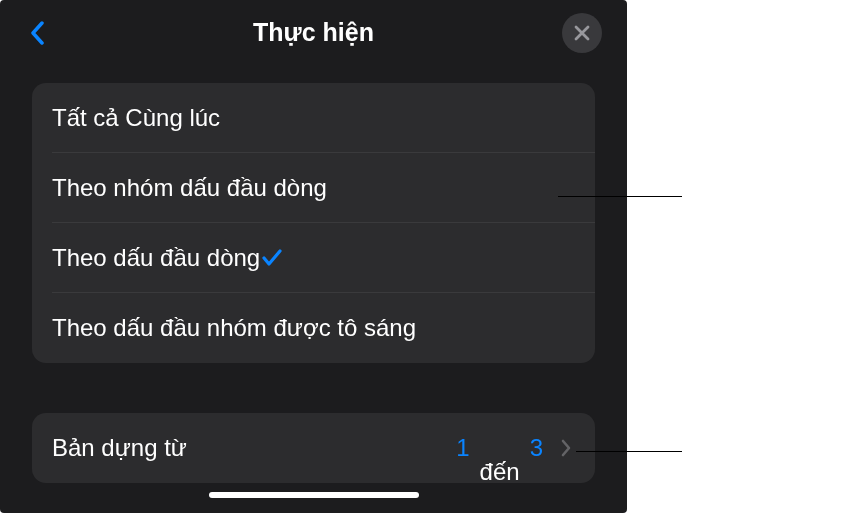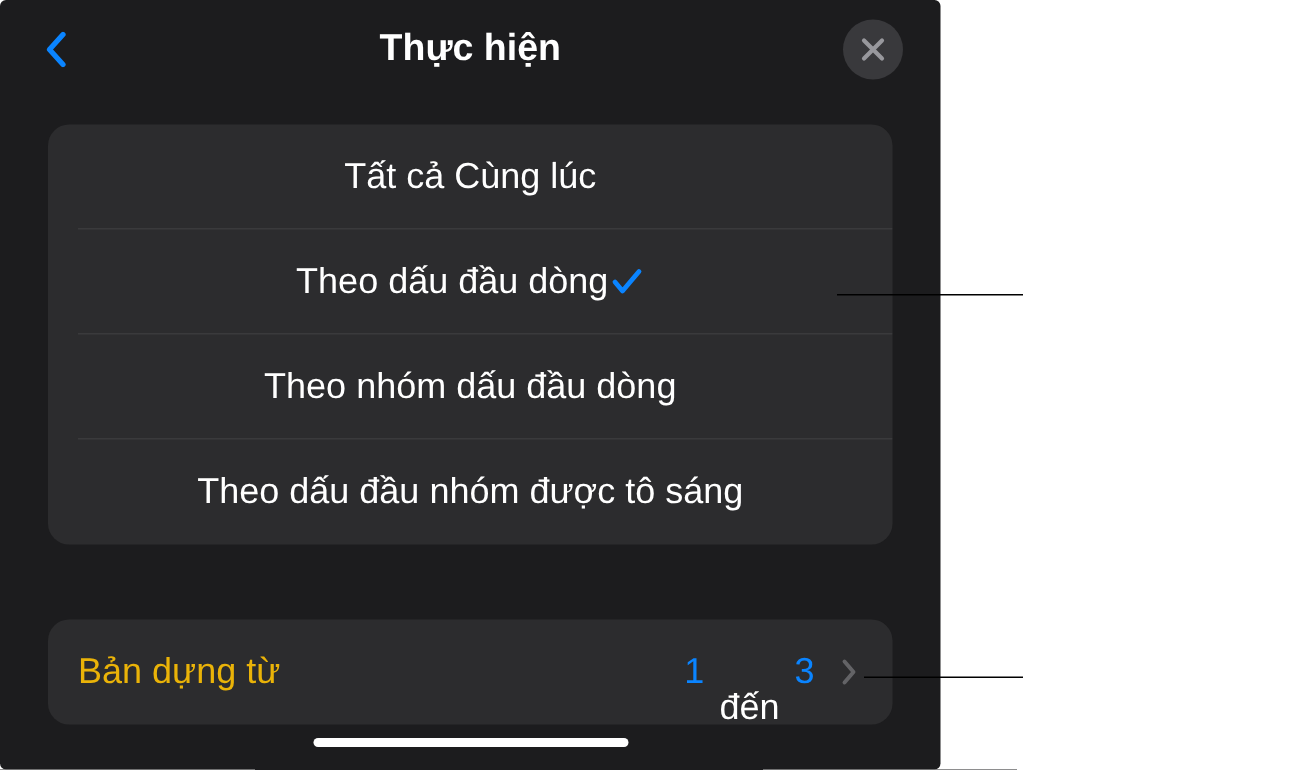--- a/index.html
+++ b/index.html
@@ -69,21 +69,21 @@
     }
     .list-group {
       background: #2c2c2e;
       border-radius: 14px;
       overflow: hidden;
     }
     .list-item {
       height: 70px;
       display: flex;
       align-items: center;
-      justify-content: center;
+      justify-content: flex-start;
       padding: 0 20px;
       cursor: pointer;
       position: relative;
     }
     .list-item:not(:last-child)::after {
       content: '';
       position: absolute;
       left: 20px;
       right: 0;
       bottom: 0;
@@ -114,21 +114,21 @@
     }
     .bottom-item {
       height: 70px;
       display: flex;
       align-items: center;
       justify-content: space-between;
       padding: 0 20px;
       cursor: pointer;
     }
     .bottom-label {
-      color: #eab308;
+      color: #ffffff;
       font-size: 24px;
       font-weight: 400;
     }
     .bottom-value {
       display: flex;
       align-items: center;
       gap: 10px;
       font-size: 24px;
     }
     .value-number {
@@ -194,29 +194,29 @@
       </svg>
     </div>
   </div>
 
   <div class="content">
     <div class="list-group">
       <div class="list-item">
         <span class="list-item-label">Tất cả Cùng lúc</span>
       </div>
       <div class="list-item">
+        <span class="list-item-label">Theo nhóm dấu đầu dòng</span>
+      </div>
+      <div class="list-item">
         <span class="list-item-label">Theo dấu đầu dòng</span>
         <span class="checkmark">
           <svg viewBox="0 0 22 22" fill="none">
             <path d="M3 11 L8 17 L19 4" stroke="#0a84ff" stroke-width="3.2" stroke-linecap="round" stroke-linejoin="round"></path>
           </svg>
         </span>
-      </div>
-      <div class="list-item">
-        <span class="list-item-label">Theo nhóm dấu đầu dòng</span>
       </div>
       <div class="list-item">
         <span class="list-item-label">Theo dấu đầu nhóm được tô sáng</span>
       </div>
     </div>
 
     <div class="bottom-group">
       <div class="bottom-item">
         <span class="bottom-label">Bản dựng từ</span>
         <div class="bottom-value">

